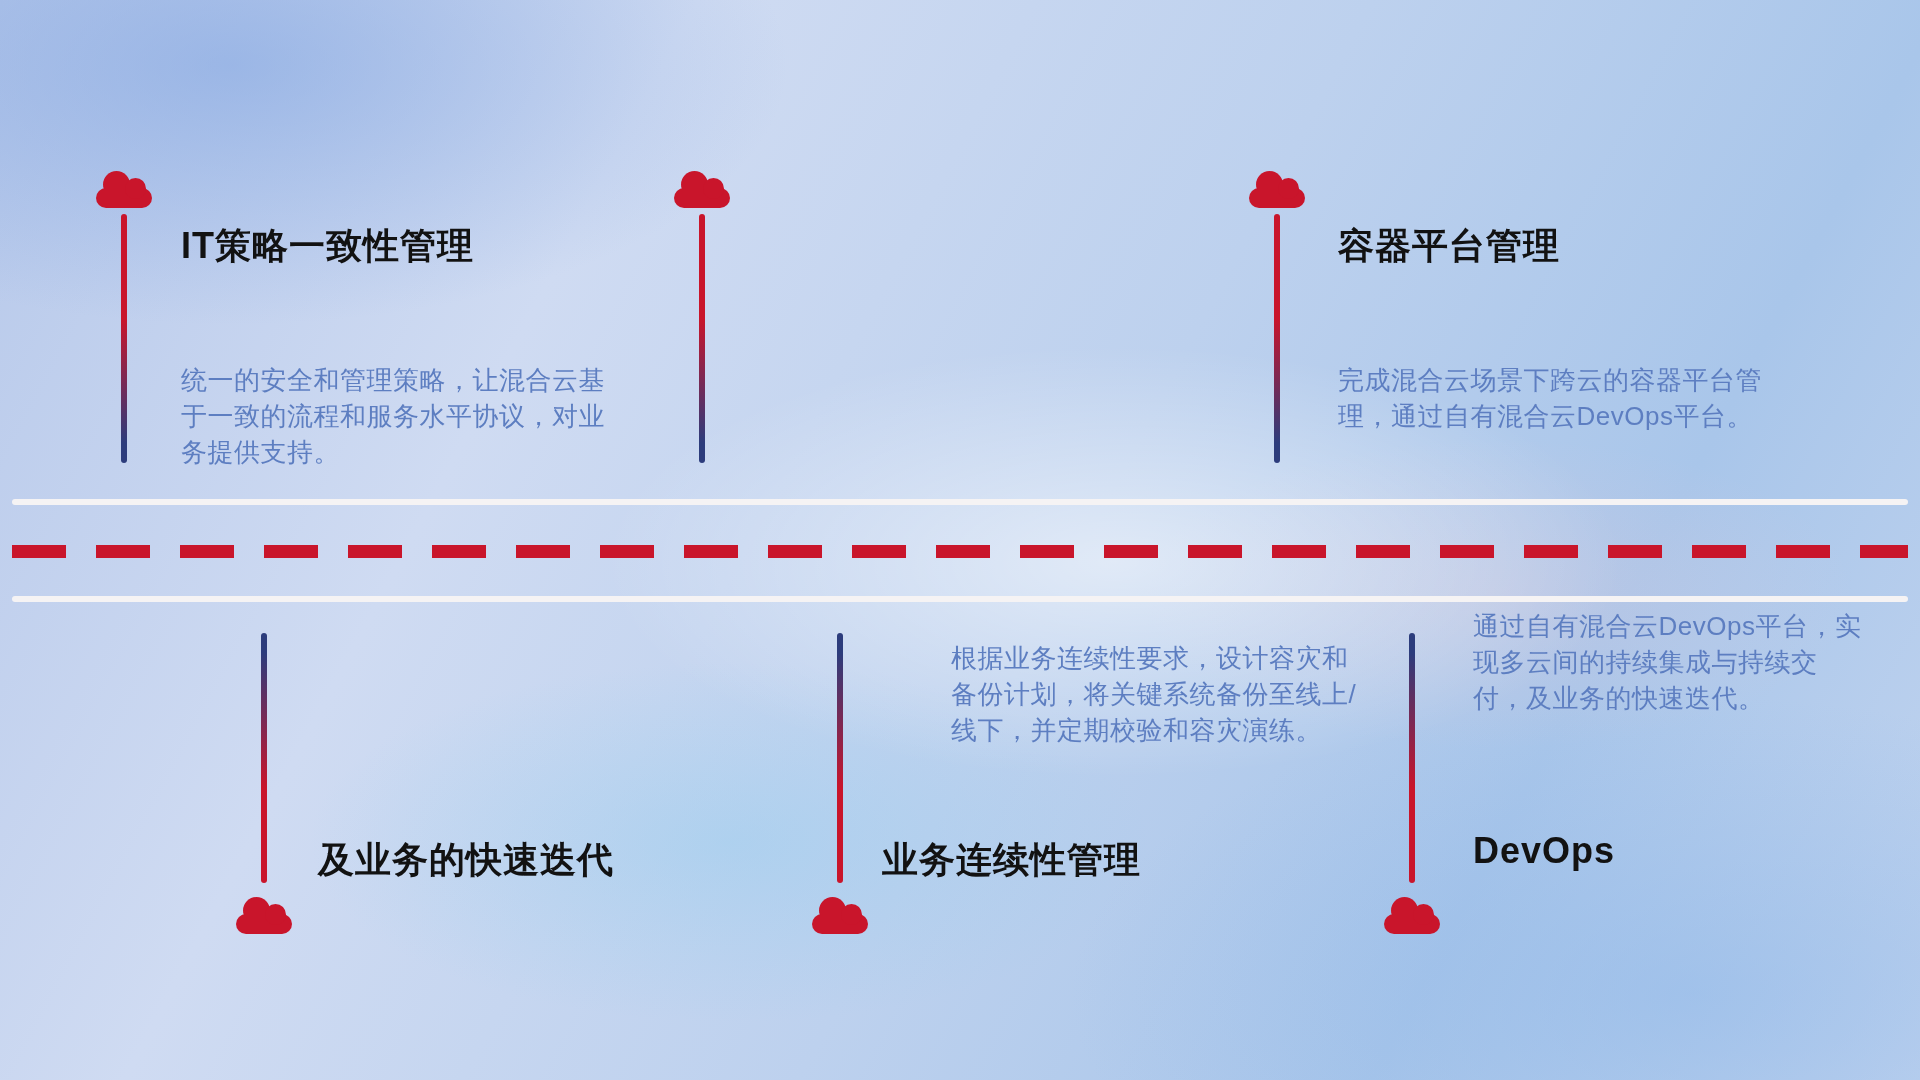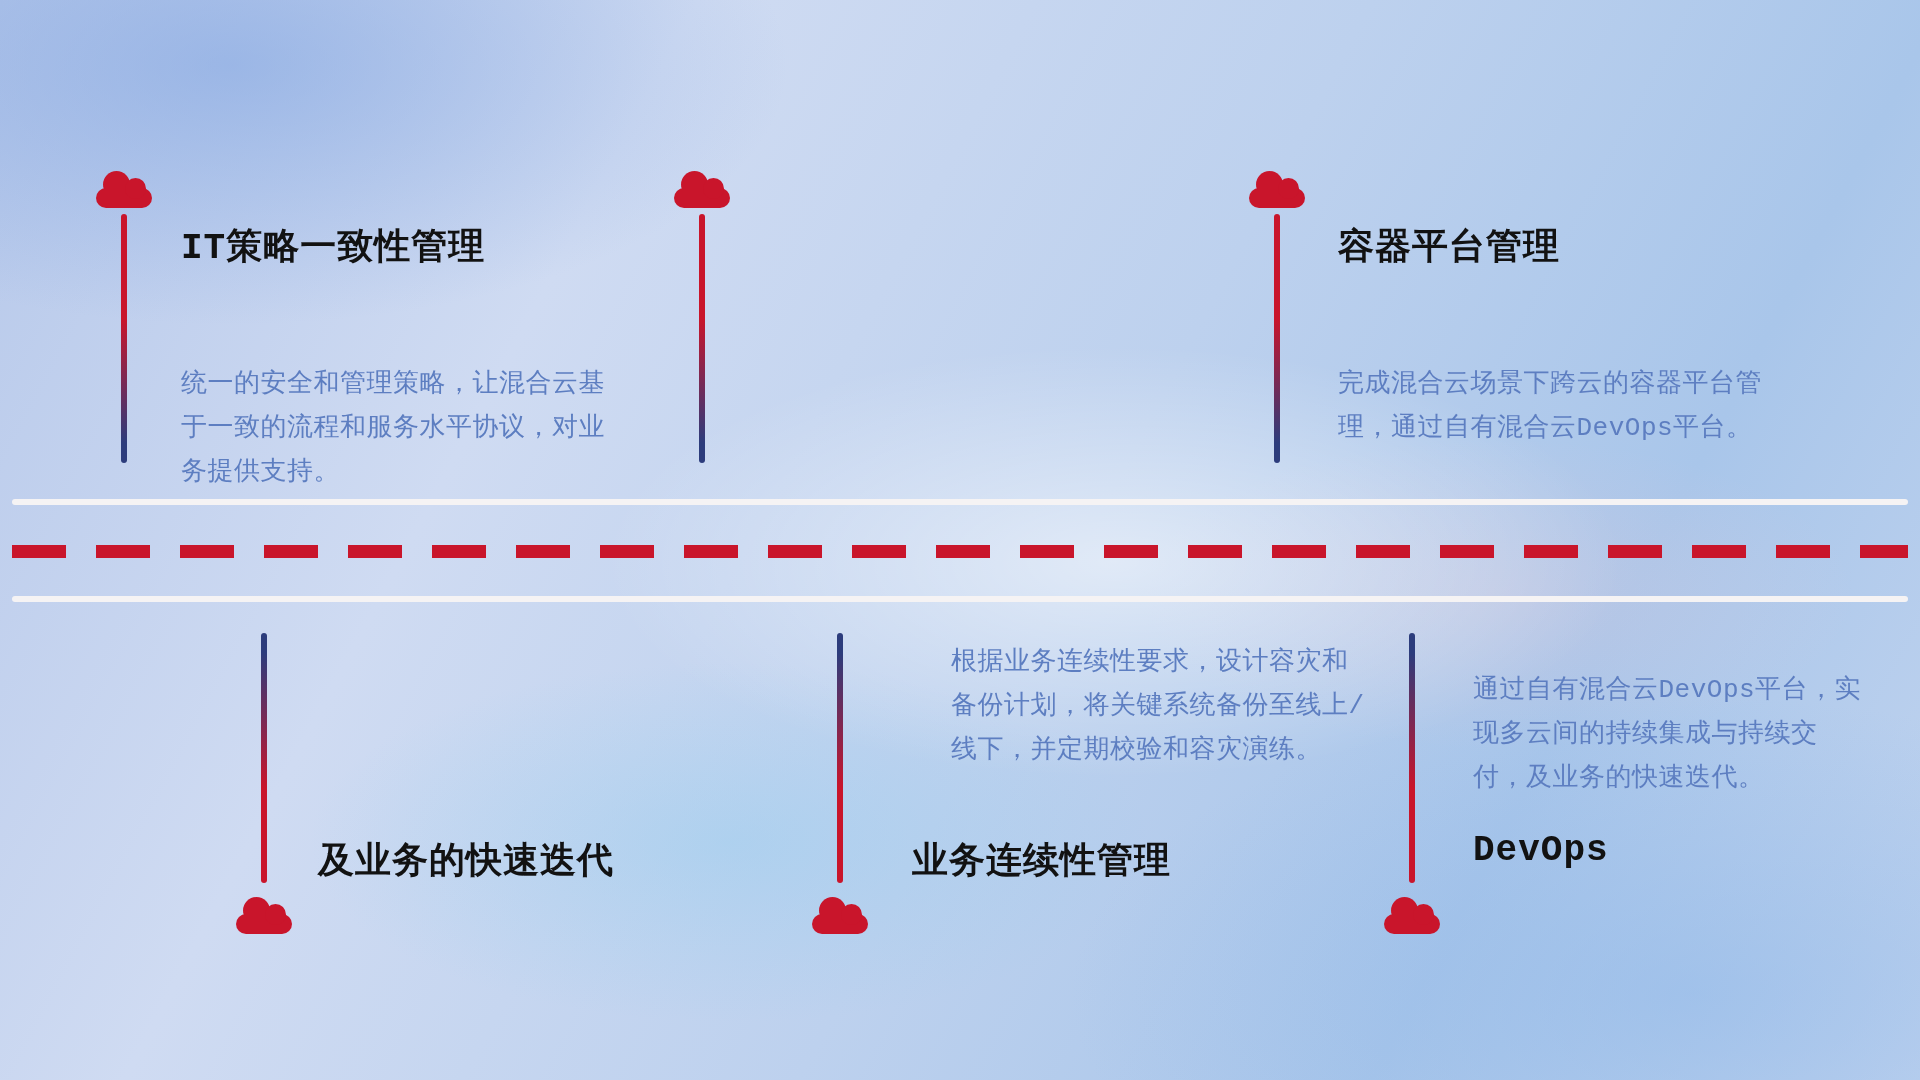--- a/index.html
+++ b/index.html
@@ -2,21 +2,21 @@
 <html style="--red: #c9152b; --navy: #2c3c7c; --title: #121212; --body: #5d7ec1; --roadw: #f5f3f4;"><head>
 <meta charset="utf-8">
 <style>
   :root{
     --red:#c9152b;
     --navy:#2c3c7c;
     --title:#121212;
     --body:#5d7ec1;
     --roadw:#f5f3f4;
   }
-  *{margin:0;padding:0;box-sizing:border-box;font-family:Liberation Mono, monospace;}
+  *{margin:0;padding:0;box-sizing:border-box;}
   html,body{width:1920px;height:1080px;}
   body{
     font-family:"Liberation Sans","DejaVu Sans",sans-serif;
     overflow:hidden;
   }
   .page{
     position:relative;
     width:1920px;height:1080px;
     background:
       radial-gradient(ellipse 900px 420px at 12% 6%, rgba(125,162,224,0.55), transparent 62%),
@@ -55,21 +55,21 @@
   }
 
   
   .title{
     position:absolute;
     font-size:36px;font-weight:bold;color:var(--title);
     letter-spacing:1px;white-space:nowrap;
   }
   .desc{
     position:absolute;
-    font-size:26px;line-height:44px;color:var(--body);
+    font-size:26px;line-height:36px;color:var(--body);
     letter-spacing:0.5px;
   }
 </style>
 </head>
 <body>
 
 <div class="page">
 
   <div>
     <div class="road-edge" style="top:499px"></div>
@@ -100,22 +100,22 @@
   <div class="cloud" style="left:236px;top:896px">
       <div class="base"></div>
     </div>
   <div class="title" style="left:318px;top:836px">及业务的快速迭代</div>
 
   <div class="vline from-bottom" style="left:837px;top:633px;height:250px"></div>
   <div class="cloud" style="left:812px;top:896px">
       <div class="base"></div>
     </div>
   <div class="desc" style="left:951px;top:640px;width:418px">根据业务连续性要求，设计容灾和备份计划，将关键系统备份至线上/线下，并定期校验和容灾演练。</div>
-  <div class="title" style="left:912px;top:836px">业务连续性管理</div>
+  <div class="title" style="left:882px;top:836px">业务连续性管理</div>
 
   <div class="vline from-bottom" style="left:1409px;top:633px;height:250px"></div>
   <div class="cloud" style="left:1384px;top:896px">
       <div class="base"></div>
     </div>
-  <div class="desc" style="left:1473px;top:668px;width:392px">通过自有混合云DevOps平台，实现多云间的持续集成与持续交付，及业务的快速迭代。</div>
+  <div class="desc" style="left:1473px;top:608px;width:392px">通过自有混合云DevOps平台，实现多云间的持续集成与持续交付，及业务的快速迭代。</div>
   <div class="title" style="left:1473px;top:830px">DevOps</div>
 
 </div>
 
 </body></html>

